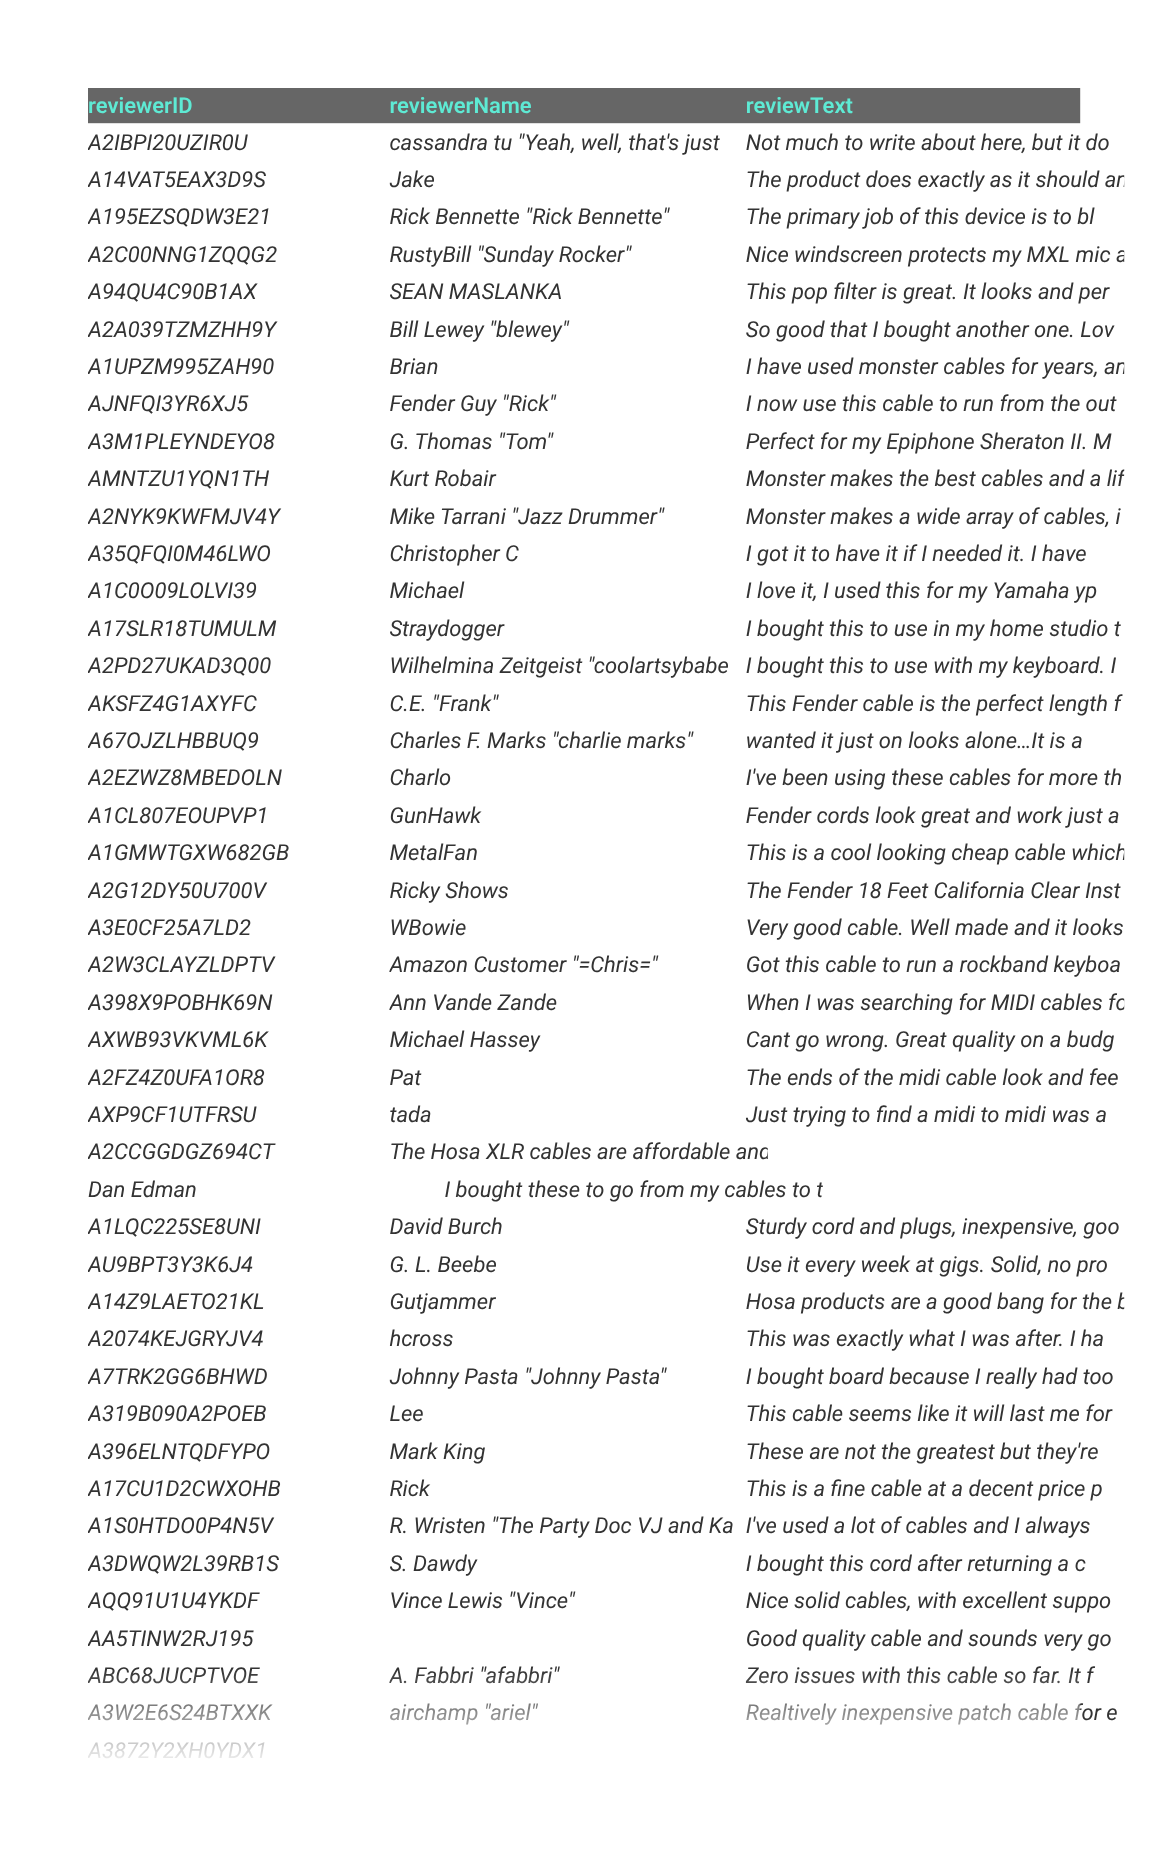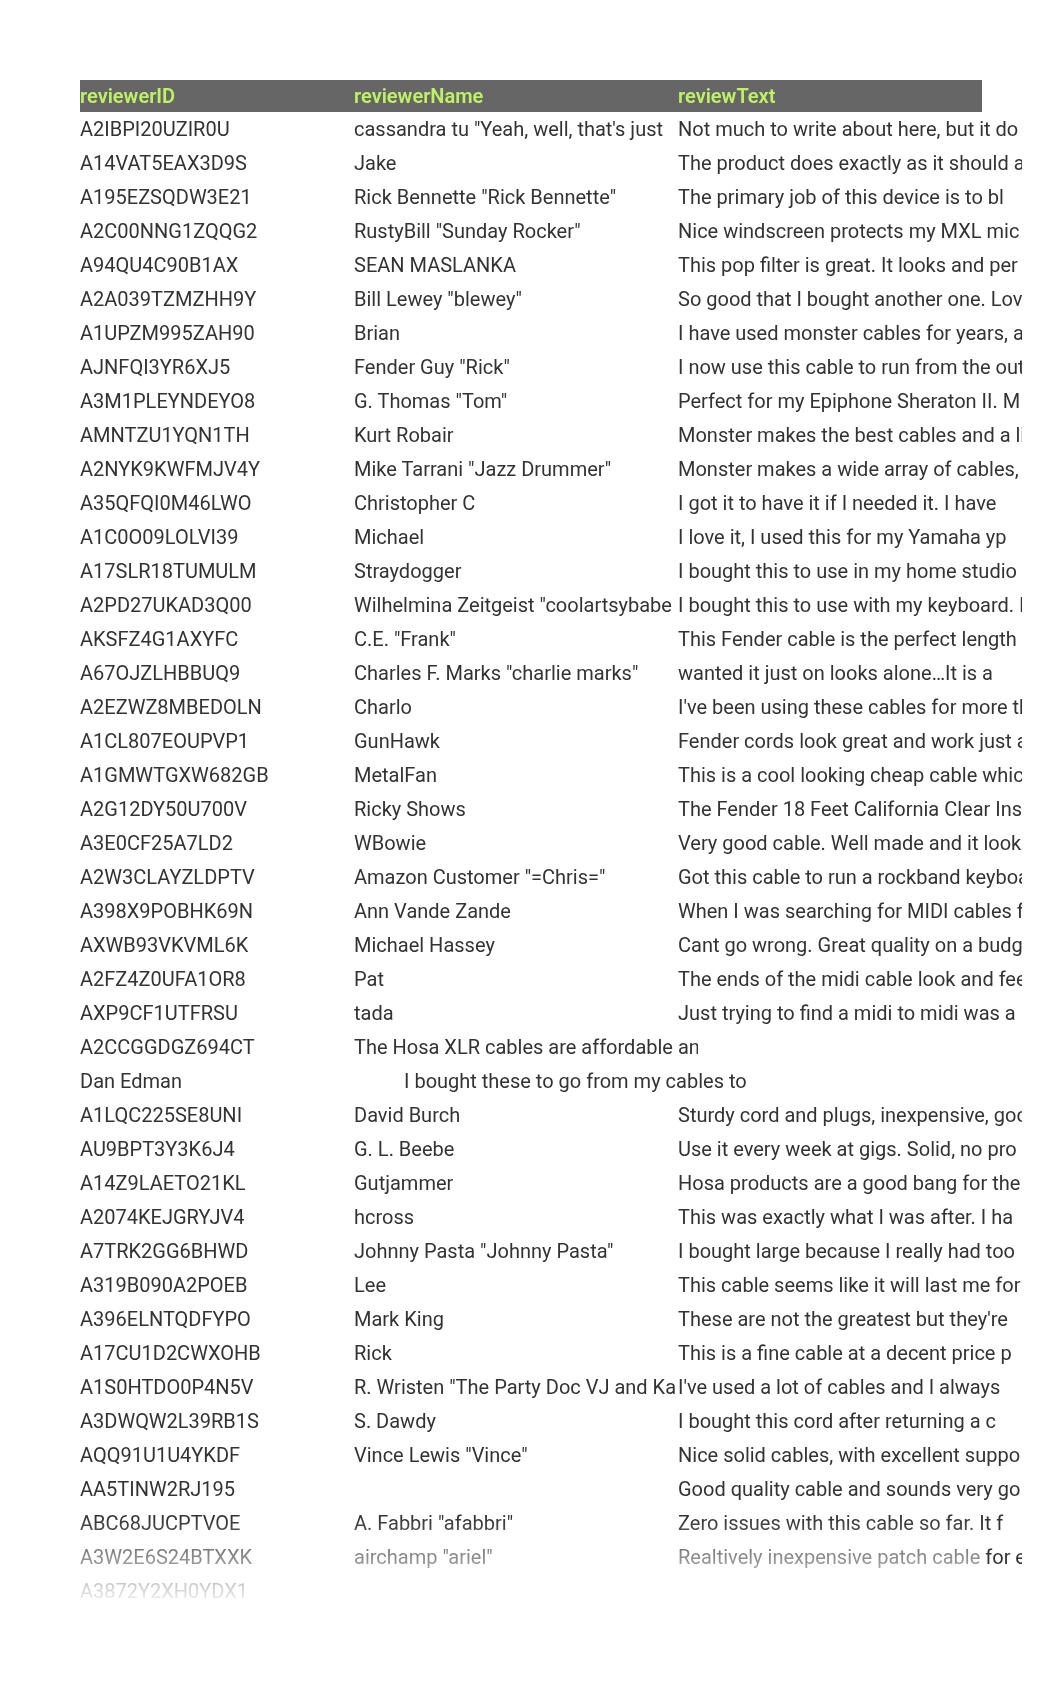--- a/index.html
+++ b/index.html
@@ -11,35 +11,36 @@
       background: #fff;
       width: 1062px;
       box-sizing: border-box;
     }
     .table-wrap {
       position: relative;
     }
     .header-row {
       display: flex;
       background: #666666;
-      color: #bef264;
+      color: #5eead4;
       font-weight: 600;
     }
     .col {
       overflow: hidden;
       white-space: nowrap;
       text-overflow: clip;
       padding: 4px 4px 4px 0;
     }
     .col1 { width: 270px; flex: 0 0 270px; }
     .col2 { width: 320px; flex: 0 0 320px; }
     .col3 { width: 340px; flex: 0 0 340px; }
     .data-row {
       display: flex;
       line-height: 1.5;
+      font-style: italic;
     }
     .data-row .col {
       padding: 2px 4px 2px 0;
     }
     .fade-overlay {
       position: absolute;
       left:0; right:0; bottom:0; height:90px;
       background: linear-gradient(to bottom, rgba(255,255,255,0) 0%, rgba(255,255,255,1) 100%);
       pointer-events:none;
     }
@@ -213,21 +214,21 @@
         <div class="col col3">Hosa products are a good bang for the b</div>
       </div>
       <div class="data-row">
         <div class="col col1">A2074KEJGRYJV4</div>
         <div class="col col2">hcross</div>
         <div class="col col3">This was exactly what I was after. I ha</div>
       </div>
       <div class="data-row">
         <div class="col col1">A7TRK2GG6BHWD</div>
         <div class="col col2">Johnny Pasta "Johnny Pasta"</div>
-        <div class="col col3">I bought large because I really had too</div>
+        <div class="col col3">I bought board because I really had too</div>
       </div>
       <div class="data-row">
         <div class="col col1">A319B090A2POEB</div>
         <div class="col col2">Lee</div>
         <div class="col col3">This cable seems like it will last me for</div>
       </div>
       <div class="data-row">
         <div class="col col1">A396ELNTQDFYPO</div>
         <div class="col col2">Mark King</div>
         <div class="col col3">These are not the greatest but they're</div>

